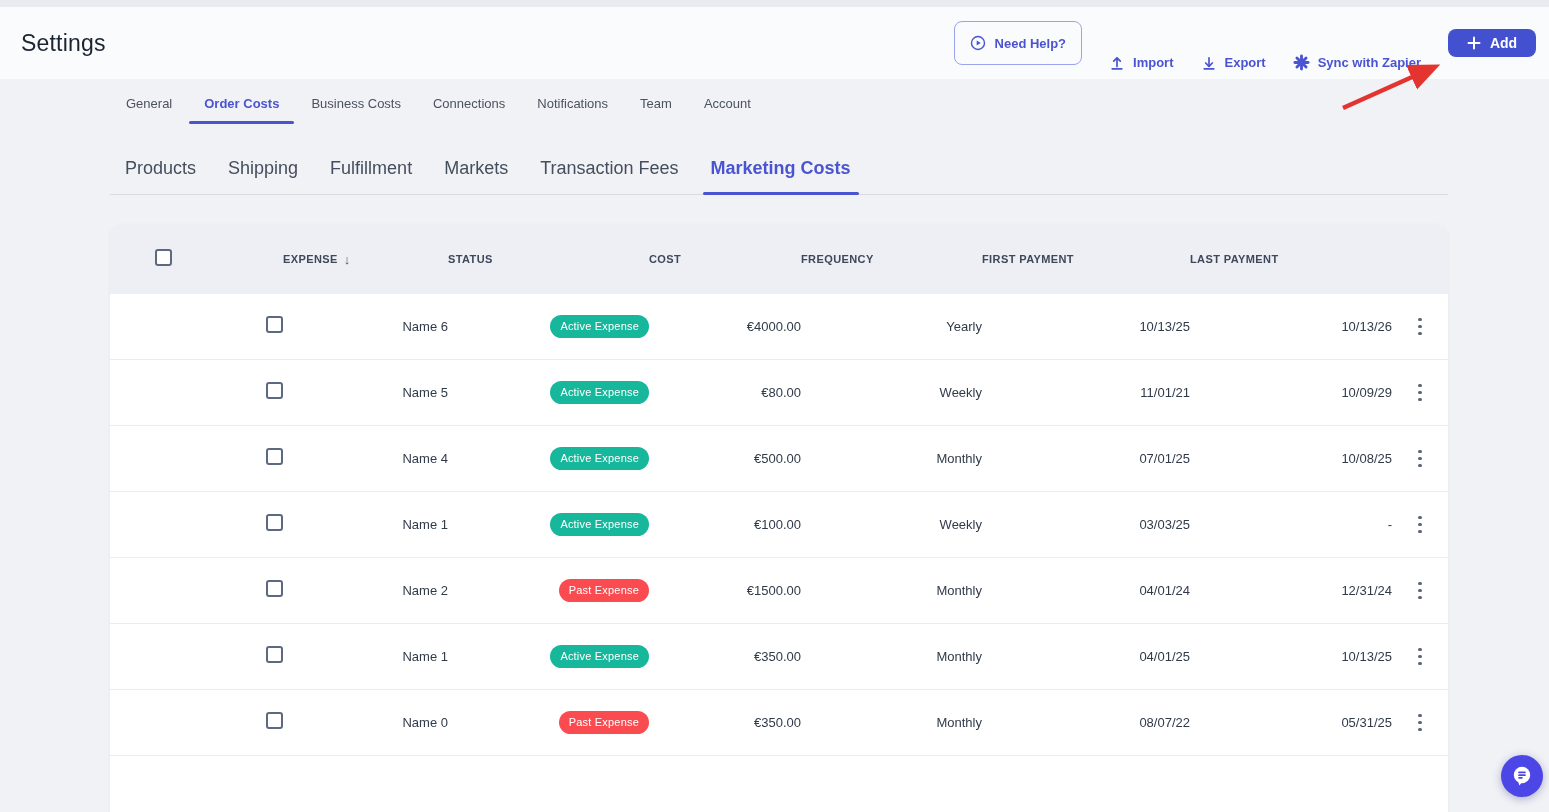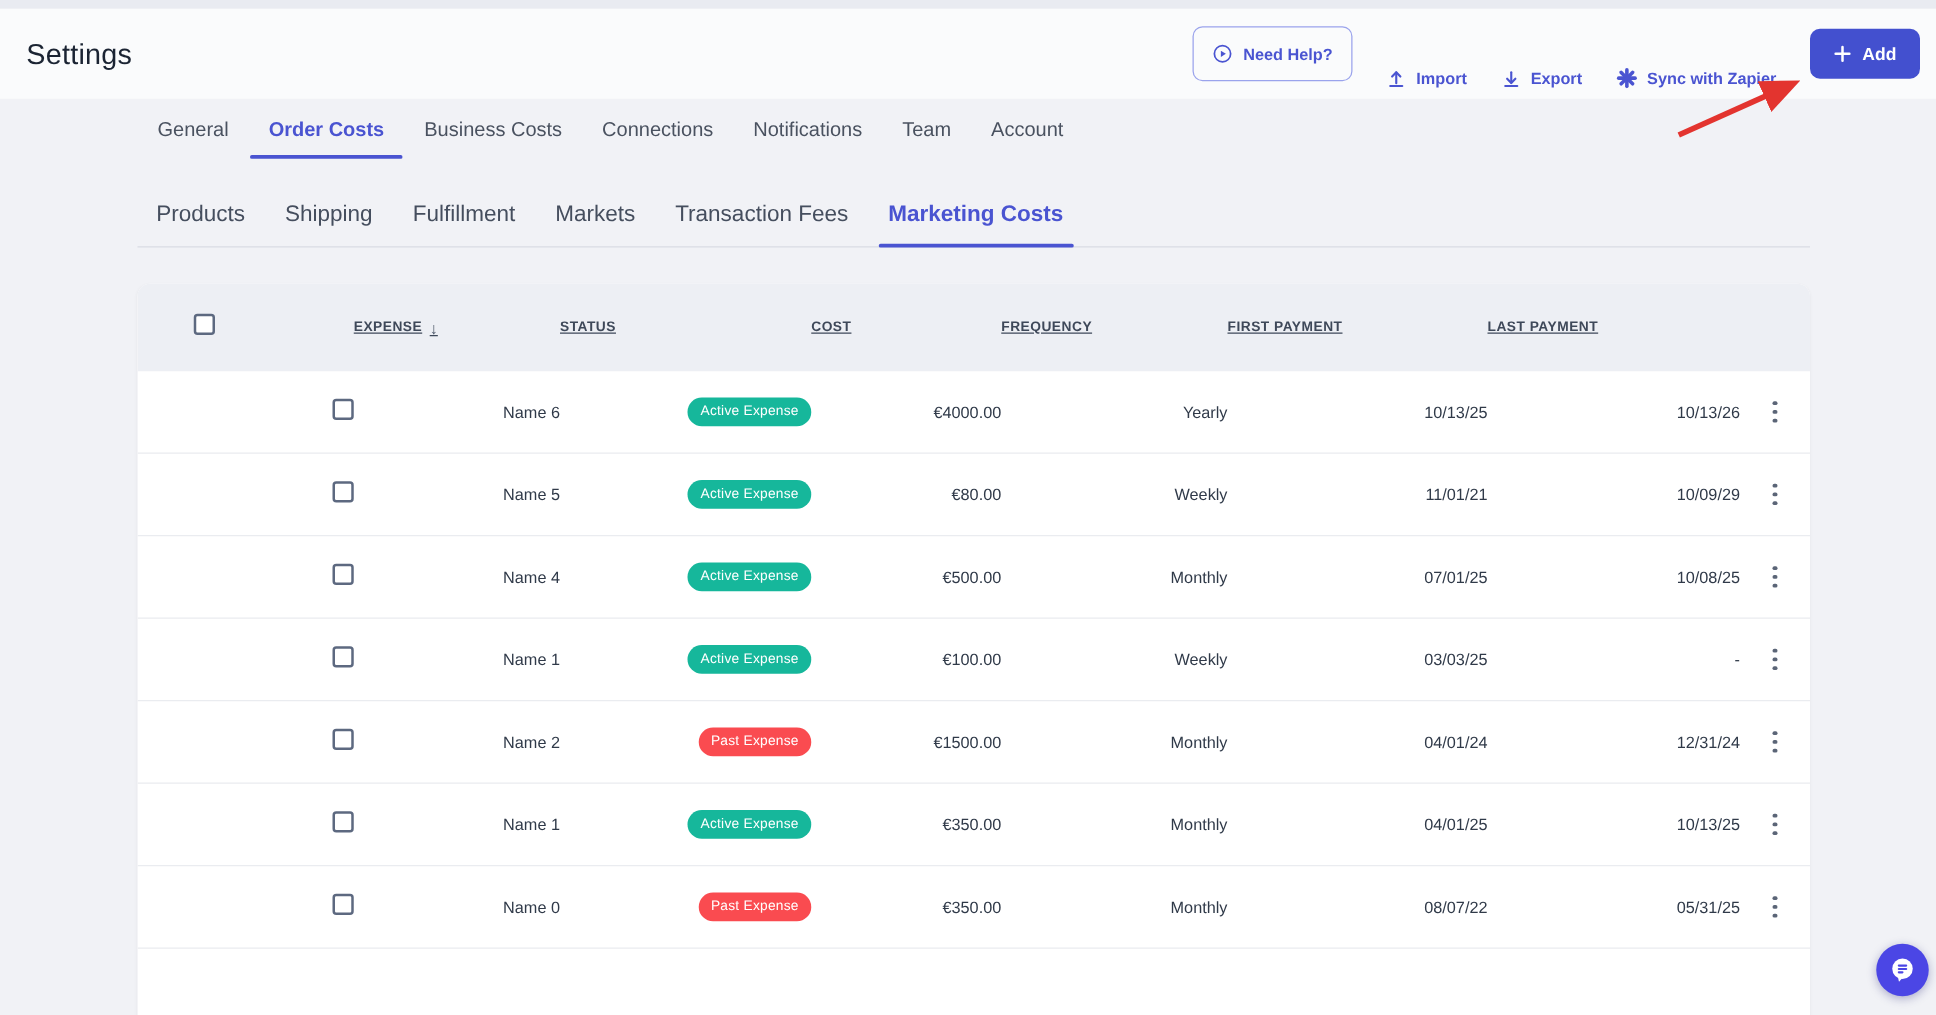--- a/index.html
+++ b/index.html
@@ -34,33 +34,33 @@
     font-family:inherit;
   }
   .link-action{
     display:flex;align-items:center;gap:8px;color:var(--accent);
     font-size:13px;font-weight:700;cursor:pointer;background:none;border:none;
     font-family:inherit;
     margin-top:39px;
   }
   .btn-add{
     display:flex;align-items:center;justify-content:center;gap:9px;
-    width:88px;height:40px;border:none;border-radius:8px;
+    width:88px;height:28px;border:none;border-radius:8px;
     background:var(--add-bg);color:#fff;font-size:14px;font-weight:600;
     cursor:pointer;font-family:inherit;
   }
   .icon-svg{display:block;}
   .ic-stroke{stroke:var(--accent);fill:none;stroke-width:1.7;stroke-linecap:round;stroke-linejoin:round;}
   .ic-fill{fill:var(--accent);}
   .ic-zap{stroke:var(--accent);stroke-width:2.7;stroke-linecap:round;}
   .ic-plus{stroke:#fff;stroke-width:2;stroke-linecap:round;}
   
   .tabs-bar{display:flex;gap:2px;margin:10px 0 0 111px;}
   .tab{
-    position:relative;padding:7px 15px 13px;font-size:16px;color:#4a5260;
+    position:relative;padding:7px 15px 13px;font-size:13px;color:#4a5260;
     cursor:pointer;white-space:nowrap;
   }
   .tab.active{color:var(--accent);font-weight:600;}
   .tab.active::after{
     content:"";position:absolute;left:0;right:0;bottom:0;height:3px;
     background:var(--accent);border-radius:3px;
   }
   
   .subtabs-bar{
     display:flex;gap:16px;margin:24px 0 0 110px;width:1338px;
@@ -91,21 +91,21 @@
   .search-icon{position:absolute;left:35px;top:32px;}
   
   .tgrid{
     display:grid;
     grid-template-columns:173px 165px 201px 152px 181px 208px 1fr 56px;
     align-items:center;
   }
   .thead{height:70px;background:#edeff4;}
   .th{
     font-size:11px;font-weight:700;letter-spacing:.4px;color:#3e4859;
-    text-transform:uppercase;display:flex;align-items:center;text-decoration:underline;
+    text-transform:uppercase;display:flex;align-items:center;
   }
   .sort-glyph{font-size:13px;font-weight:400;color:#4b5668;margin-left:6px;letter-spacing:0;}
   .c-check{padding-left:45px;}
   .checkbox{
     width:17px;height:17px;border:2px solid #5d6980;border-radius:3px;
     background:#fff;display:inline-block;cursor:pointer;
   }
   .trow{height:66px;border-bottom:1px solid #eaecf0;text-align:right;}
   .cell{font-size:13px;color:#303a49;}
   .badge{

